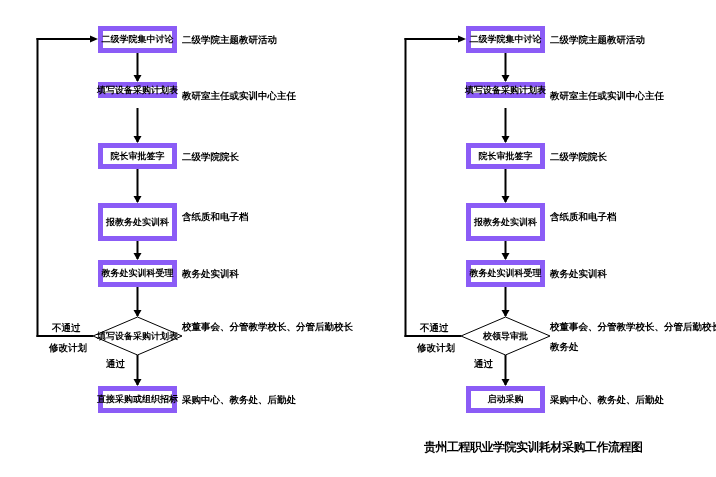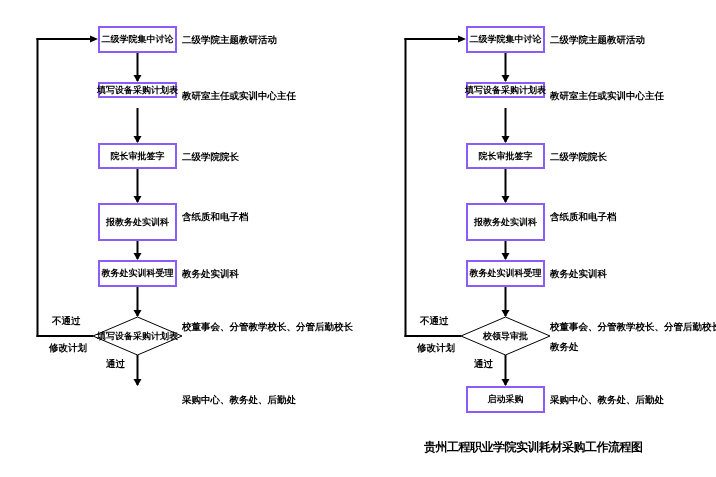--- a/index.html
+++ b/index.html
@@ -2,37 +2,37 @@
 <html><head>
 <meta charset="utf-8">
 <style>
   html,body{margin:0;padding:0;background:#fff;}
   .canvas{position:relative;width:716px;height:477px;background:#ffffff;overflow:hidden;
           font-family:"DejaVu Sans",sans-serif;color:#000;}
   .chart{position:absolute;top:0;width:348px;height:477px;}
   .chart-a{left:0;}
   .chart-b{left:368px;}
   .wires{position:absolute;left:0;top:0;}
-  .box{position:absolute;left:98px;width:79px;box-sizing:border-box;border:2px solid #8b5cf6;
+  .box{position:absolute;left:98px;width:79px;box-sizing:border-box;border:5px solid #8b5cf6;
        background:#fff;display:flex;align-items:center;justify-content:center;
        font-size:9px;font-weight:bold;white-space:nowrap;}
   .s1{top:26px;height:27px}
   .s2{top:82px;height:16px}
   .s3{top:143px;height:26px}
   .s4{top:203px;height:38px}
   .s5{top:260px;height:27px}
   .s6{top:386px;height:27px}
   .note{position:absolute;left:182px;font-size:9.5px;font-weight:bold;
         white-space:nowrap;line-height:15px;}
   .n1{top:32px}.n2{top:88px}.n3{top:149px}.n4{top:209px}.n5{top:266px}.n6{top:392px}
   .dn1{top:319px}.dn2{top:339px}
   .dlabel{position:absolute;left:94px;top:330px;width:87px;text-align:center;
           font-size:9px;font-weight:bold;white-space:nowrap;}
   .edge-label{position:absolute;font-size:9.5px;font-weight:bold;white-space:nowrap;}
-  .reject{left:52px;top:315px}
+  .reject{left:52px;top:322px}
   .reject-action{left:49px;top:342px}
   .pass{left:106px;top:358px}
   .title{position:absolute;top:439px;font-size:12px;font-weight:bold;
          white-space:nowrap;letter-spacing:-0.5px;}
   .chart-a .title{left:35px}
   .chart-b .title{left:56px}
 </style>
 </head>
 <body>
 
@@ -63,20 +63,21 @@
         <polygon points="133.5,379 141.5,379 137.5,386"></polygon>
       </g>
       <polygon points="93,336 137.5,317 182,336 137.5,355" fill="#fff" stroke="#000" stroke-width="1"></polygon>
     </svg>
 
     <div class="box s1">二级学院集中讨论</div>
     <div class="box s2">填写设备采购计划表</div>
     <div class="box s3">院长审批签字</div>
     <div class="box s4">报教务处实训科</div>
     <div class="box s5">教务处实训科受理</div>
+    <div class="box s6">直接采购或组织招标</div>
 
     <div class="note n1">二级学院主题教研活动</div>
     <div class="note n2">教研室主任或实训中心主任</div>
     <div class="note n3">二级学院院长</div>
     <div class="note n4">含纸质和电子档</div>
     <div class="note n5">教务处实训科</div>
     <div class="note n6">采购中心、教务处、后勤处</div>
 
     <div class="dlabel">填写设备采购计划表</div>
     <div class="note dn1">校董事会、分管教学校长、分管后勤校长</div>

